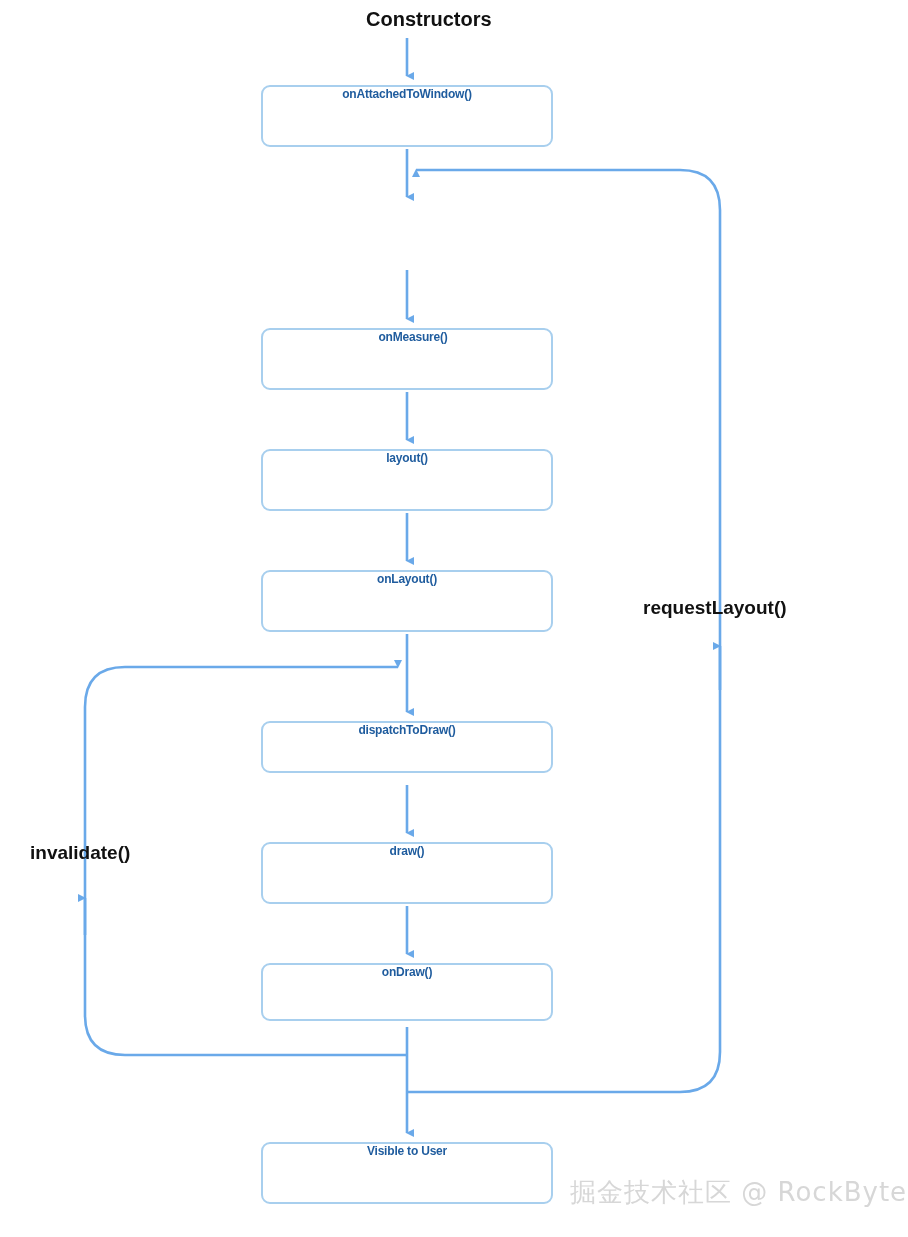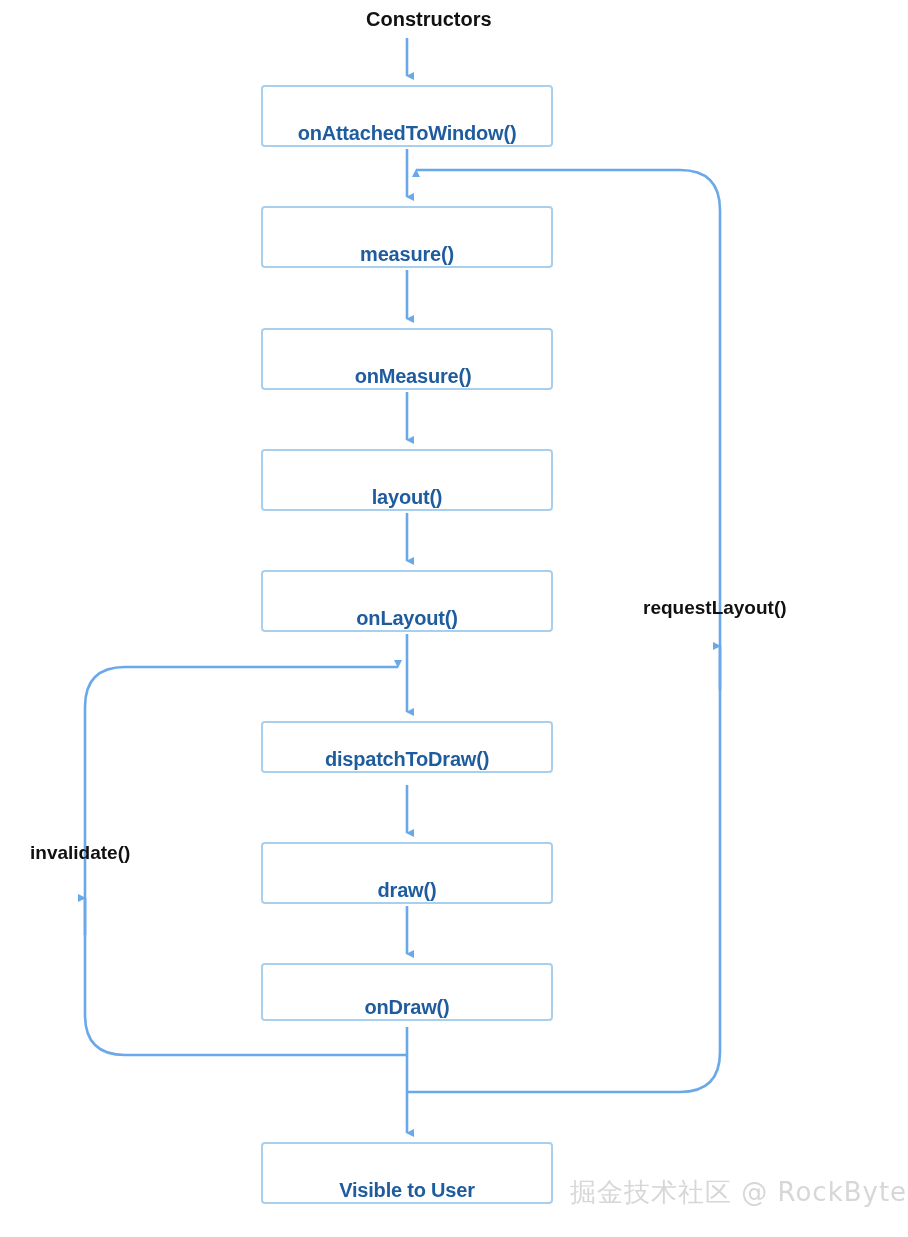--- a/index.html
+++ b/index.html
@@ -23,28 +23,28 @@
     left: 0;
     top: 0;
     width: 908px;
     height: 1237px;
     pointer-events: none;
   }
   .node {
     position: absolute;
     box-sizing: border-box;
     border: 2px solid #a8cfee;
-    border-radius: 4px;
+    border-radius: 9px;
     background: #ffffff;
     display: flex;
-    align-items: flex-end;
+    align-items: flex-start;
     justify-content: center;
     color: #1f5c9e;
     font-weight: bold;
-    font-size: 20px;
+    font-size: 12px;
     letter-spacing: -0.2px;
     white-space: nowrap;
   }
   .edge-label {
     position: absolute;
     color: #111111;
     font-weight: bold;
     font-size: 19px;
     white-space: nowrap;
   }
@@ -112,23 +112,20 @@
       <path d="M720,690 L720,646" marker-end="url(#ah-up)"></path>
     </g>
   </svg>
 
   <div class="entry-label" style="left:335px; top:8px;">Constructors</div>
 
   <div class="node" style="left:261px; top:85px; width:292px; height:62px;">
     <span>onAttachedToWindow()</span>
   </div>
 
-  <div class="node" style="left:261px; top:206px; width:292px; height:62px;">
-    <span>measure()</span>
-  </div>
 
   <div class="node" style="left:261px; top:328px; width:292px; height:62px;padding-left:12px;">
     <span>onMeasure()</span>
   </div>
 
   <div class="node" style="left:261px; top:449px; width:292px; height:62px;">
     <span>layout()</span>
   </div>
 
   <div class="node" style="left:261px; top:570px; width:292px; height:62px;">

